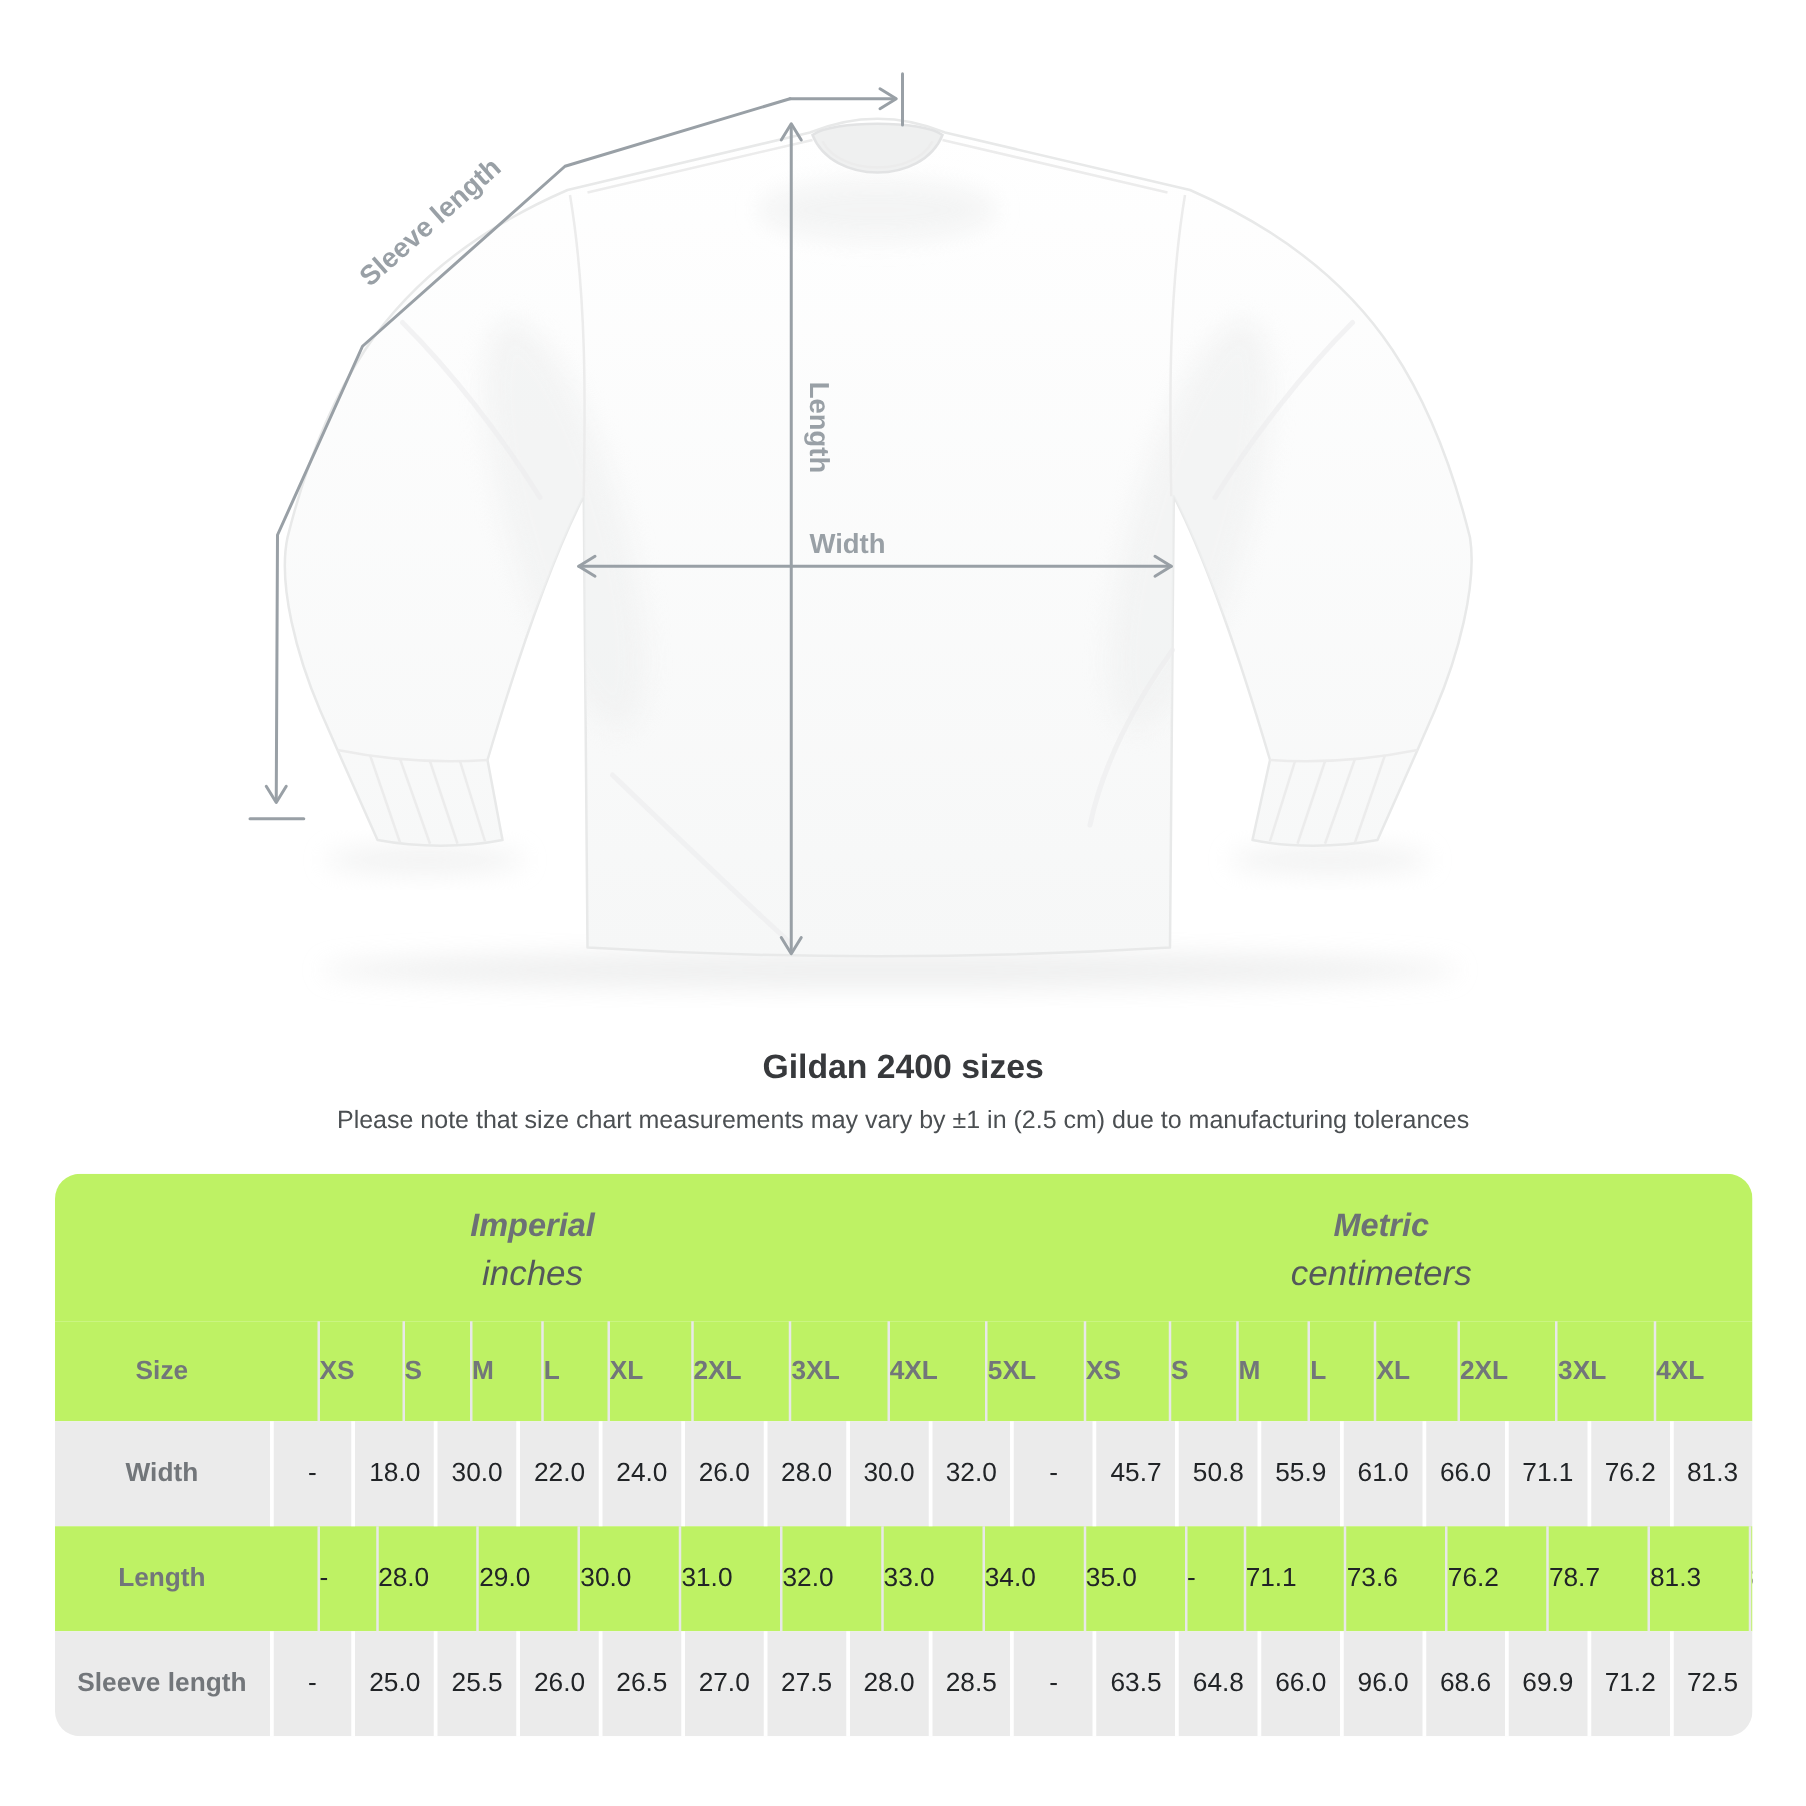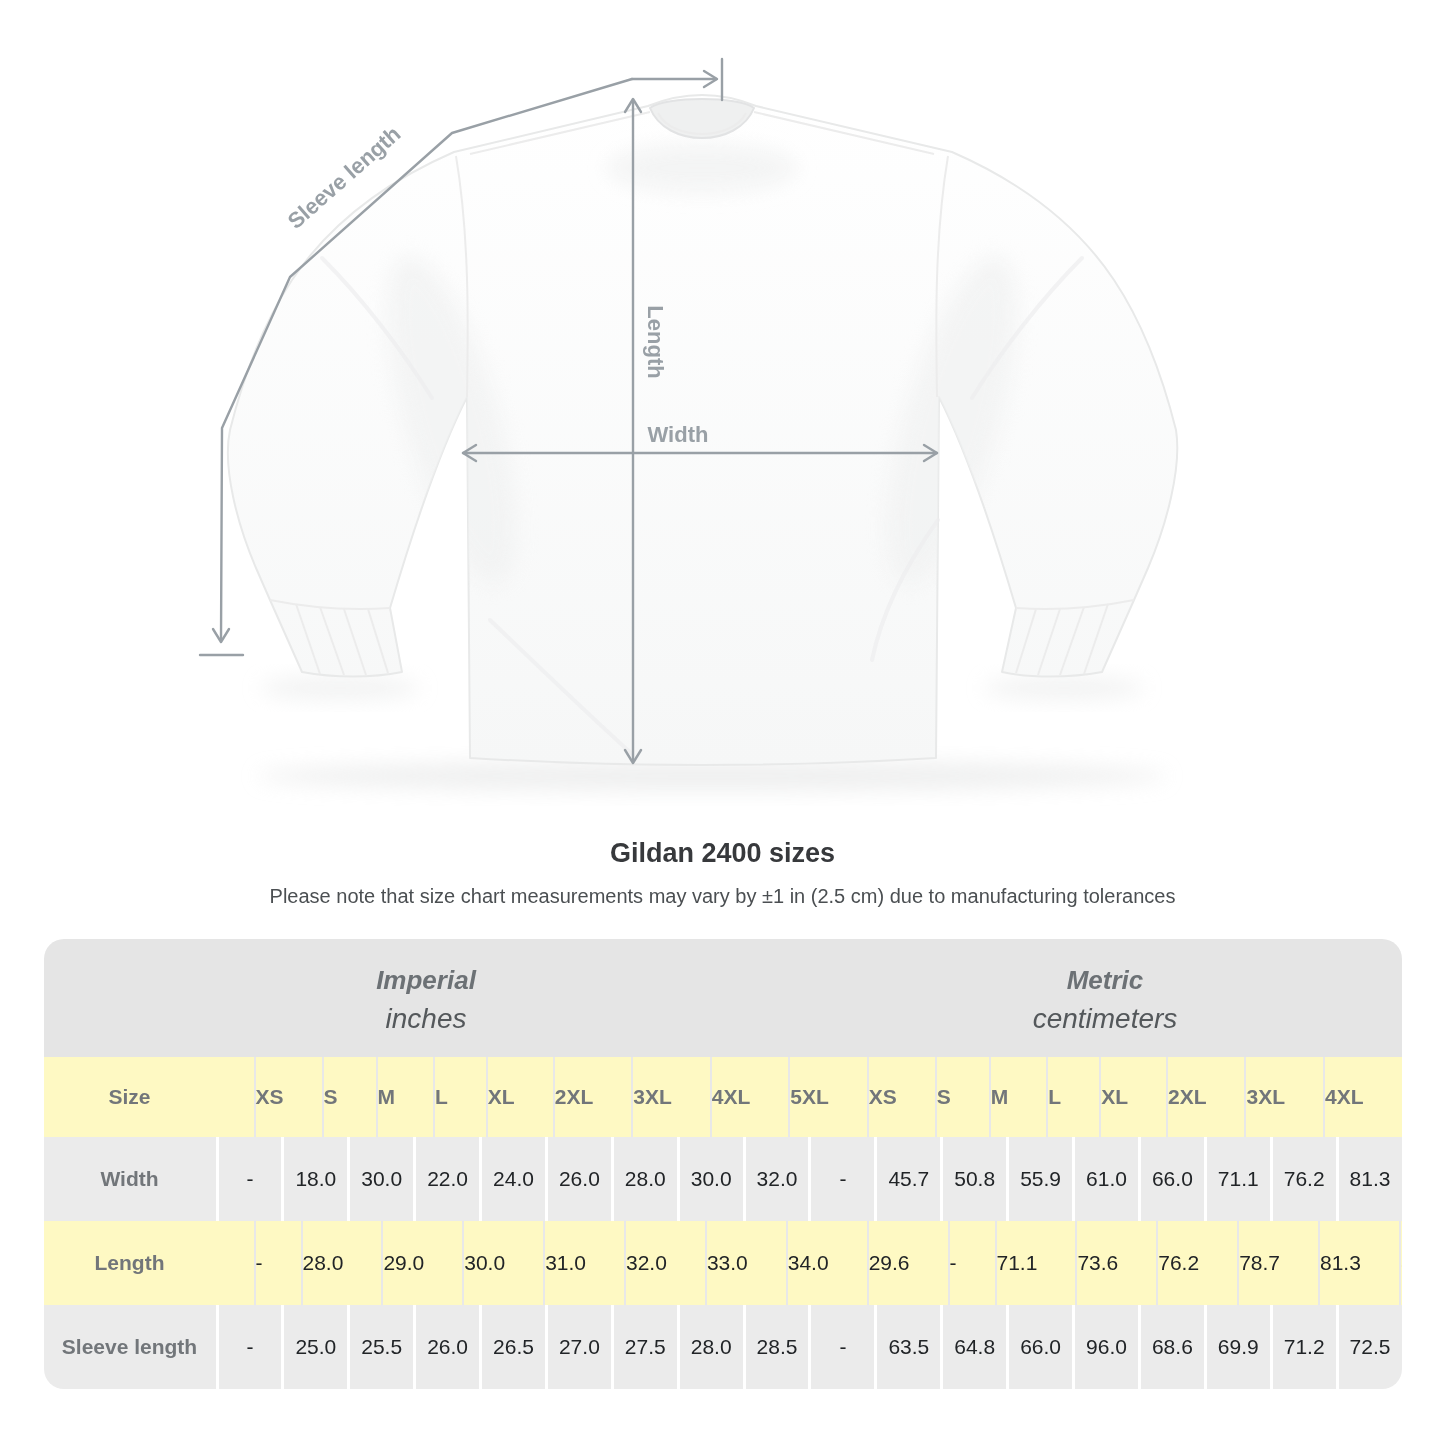--- a/index.html
+++ b/index.html
@@ -9,34 +9,34 @@
   .diagram-svg{display:block;}
 
   .title{margin:18px 0 0;text-align:center;font-size:27px;line-height:40px;
          font-weight:bold;color:#37393c;}
   .subtitle{margin:10px 0 0;text-align:center;
             font-size:20px;line-height:26px;color:#4b4f52;}
 
   .size-table{margin:30px auto 0;width:1358px;border-radius:20px;overflow:hidden;}
 
   .band{display:grid;grid-template-columns:172px repeat(18,1fr);
-        background:#e5e5e5;height:118px;}
+        background:#bef264;height:118px;}
   .band-cell{display:flex;flex-direction:column;align-items:center;
              justify-content:center;gap:7px;padding-top:4px;}
   .band-cell.imperial{grid-column:1 / span 10;}
   .band-cell.metric{grid-column:11 / span 9;}
   .band-title{font-size:26px;font-weight:bold;font-style:italic;color:#6c7175;}
   .band-unit{font-size:28px;font-style:italic;color:#54585b;}
 
   .trow{display:grid;grid-template-columns:172px repeat(18,1fr);}
   .trow.h{height:80px;}
   .trow.d{height:84px;}
   .cell{display:flex;align-items:center;justify-content:center;
         font-size:21px;color:#212427;}
-  .row-white{background:#fef9c3;}
+  .row-white{background:#bef264;}
   .row-gray{background:#ebebeb;}
   .row-white > .cell:not(:first-child){border-left:2px solid #e8e8e8;margin-left:38px;}
   .row-gray  > .cell:not(:first-child){border-left:3px solid #ffffff;}
   .c-head,.c-label{font-weight:bold;color:#72767a;}
 
   .anno{stroke:#99a0a6;stroke-width:2.4;fill:none;stroke-linecap:round;stroke-linejoin:round;}
   .anno-label{font-family:"Liberation Sans",sans-serif;font-weight:bold;
               font-size:22px;fill:#99a0a6;}
   .seam{stroke:#ececec;stroke-width:2;fill:none;}
   .fold{stroke:#ededee;stroke-width:4;fill:none;opacity:.65;stroke-linecap:round;}
@@ -212,21 +212,21 @@
         <div class="trow d row-white">
           <div class="cell c-label">Length</div>
           <div class="cell">-</div>
           <div class="cell">28.0</div>
           <div class="cell">29.0</div>
           <div class="cell">30.0</div>
           <div class="cell">31.0</div>
           <div class="cell">32.0</div>
           <div class="cell">33.0</div>
           <div class="cell">34.0</div>
-          <div class="cell">29.6</div>
+          <div class="cell">35.0</div>
           <div class="cell">-</div>
           <div class="cell">71.1</div>
           <div class="cell">73.6</div>
           <div class="cell">76.2</div>
           <div class="cell">78.7</div>
           <div class="cell">81.3</div>
           <div class="cell">83.8</div>
           <div class="cell">86.4</div>
           <div class="cell">88.9</div>
         </div>

